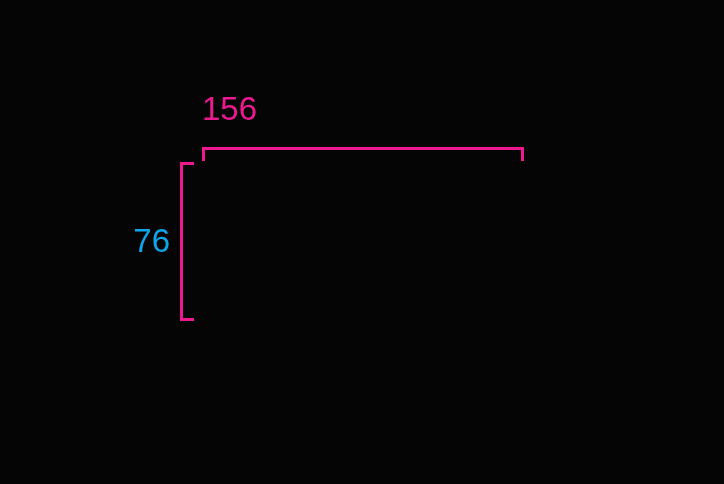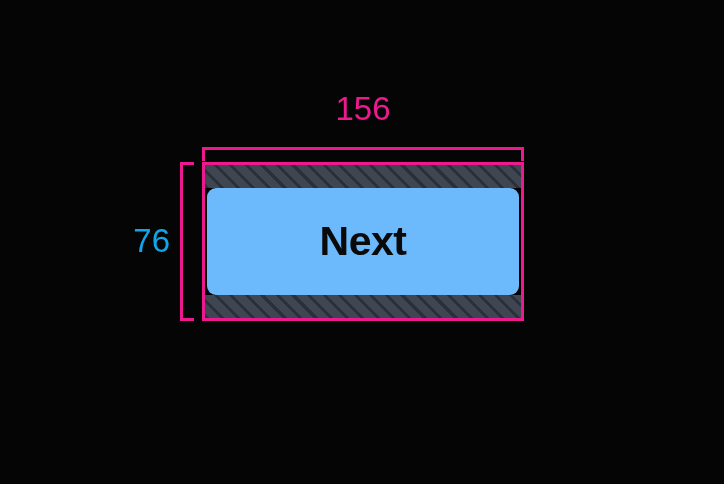--- a/index.html
+++ b/index.html
@@ -81,21 +81,20 @@
     box-sizing: border-box;
     border-left: 3px solid #ec1a8e;
     border-right: 3px solid #ec1a8e;
     border-top: 3px solid #ec1a8e;
   }
   .dim-label-h {
     position: absolute;
     left: 202px;
     top: 92px;
     width: 322px;
-    text-align: center;
     color: #ec1a8e;
     font-size: 33px;
     line-height: 1;
     font-family: "Liberation Sans", sans-serif;
   }
 
   
   .dim-bracket-v {
     position: absolute;
     left: 180px;
@@ -125,24 +124,14 @@
 <div id="stage">
 
   <div class="dim-label-h">156</div>
 
   <div class="dim-bracket-h"></div>
 
   <div class="dim-label-v">76</div>
 
   <div class="dim-bracket-v"></div>
 
-  <div class="element-box">
-
-    <div class="pad-band"></div>
-
-    <div class="control-surface">
-      <span class="control-label">Next</span>
-    </div>
-
-    <div class="pad-band"></div>
-  </div>
 
 </div>
 
 </body></html>

